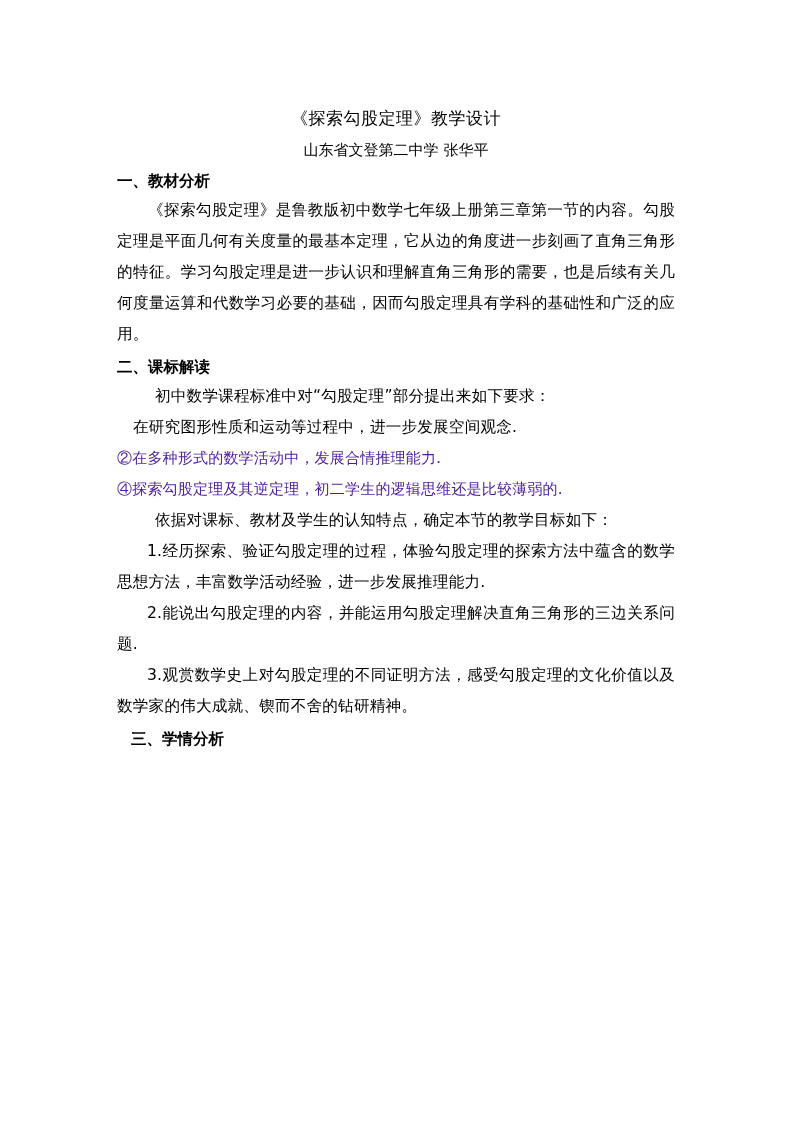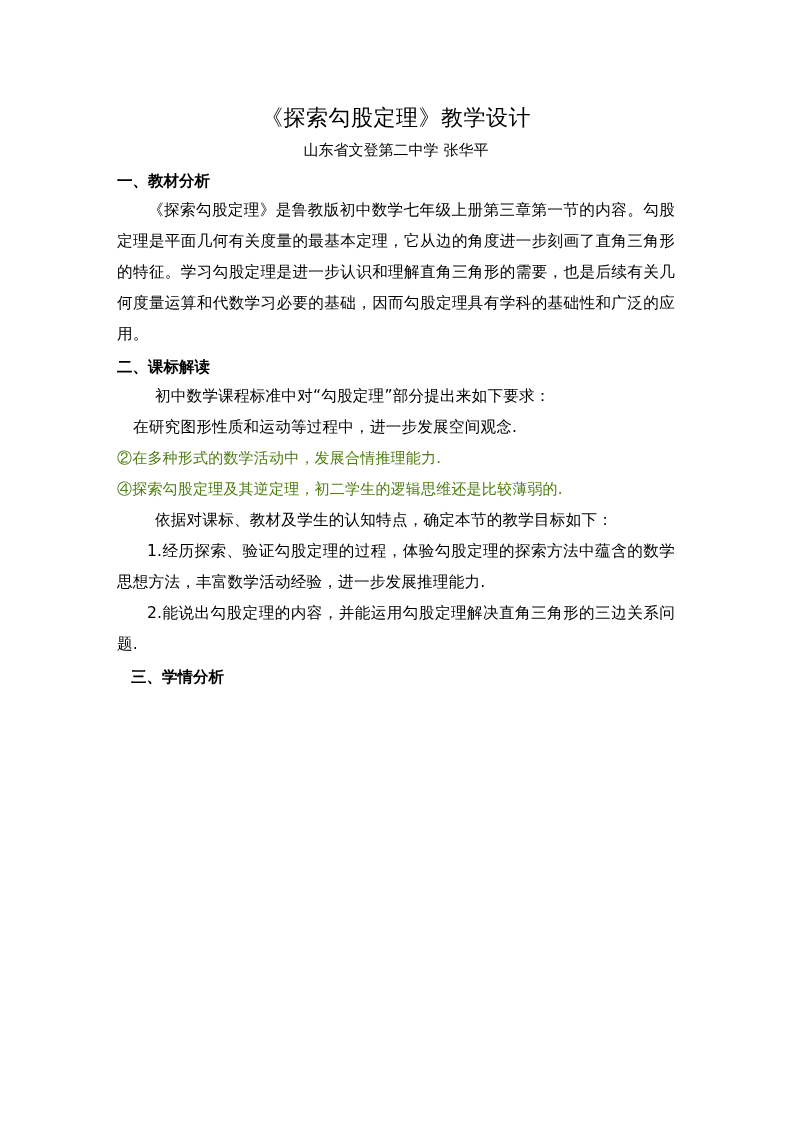--- a/index.html
+++ b/index.html
@@ -17,21 +17,21 @@
     }
     .page {
       position: absolute;
       left: 117px;
       top: 104px;
       width: 558px;
     }
     .title {
       text-align: center;
       font-family: "DejaVu Serif", "Liberation Serif", serif;
-      font-size: 22px;
+      font-size: 17px;
       line-height: 28px;
       height: 28px;
       margin: 0;
       font-weight: normal;
       letter-spacing: 0.5px;
     }
     .subtitle {
       text-align: center;
       font-size: 15px;
       font-weight: normal;
@@ -56,21 +56,21 @@
       text-align-last: left;
       letter-spacing: 0.2px;
     }
     .p.i2 { text-indent: 31px; }
     .p.i1 { text-indent: 16px; }
     .p.i3 { text-indent: 38px; }
     .p.i4 { text-indent: 30px; }
     .p.list {
       font-family: "DejaVu Serif", "Liberation Serif", serif;
       font-size: 15px;
-      color: #4d7c0f;
+      color: #4c1d95;
     }
   </style>
 </head>
 <body>
 
 <div class="page">
   <h1 class="title">《探索勾股定理》教学设计</h1>
   <div class="subtitle">山东省文登第二中学   张华平</div>
 
   <section>
@@ -80,18 +80,19 @@
 
   <section>
     <h2 class="h">二、课标解读</h2>
     <p class="p i3">初中数学课程标准中对“勾股定理”部分提出来如下要求：</p>
     <p class="p i1">在研究图形性质和运动等过程中，进一步发展空间观念.</p>
     <p class="p list">②在多种形式的数学活动中，发展合情推理能力.</p>
     <p class="p list">④探索勾股定理及其逆定理，初二学生的逻辑思维还是比较薄弱的.</p>
     <p class="p i3">依据对课标、教材及学生的认知特点，确定本节的教学目标如下：</p>
     <p class="p i4">1.经历探索、验证勾股定理的过程，体验勾股定理的探索方法中蕴含的数学思想方法，丰富数学活动经验，进一步发展推理能力.</p>
     <p class="p i4">2.能说出勾股定理的内容，并能运用勾股定理解决直角三角形的三边关系问题.</p>
+    <p class="p i4">3.观赏数学史上对勾股定理的不同证明方法，感受勾股定理的文化价值以及数学家的伟大成就、锲而不舍的钻研精神。</p>
   </section>
 
   <section>
     <h2 class="h indent">三、学情分析</h2>
   </section>
 </div>
 
 </body></html>

